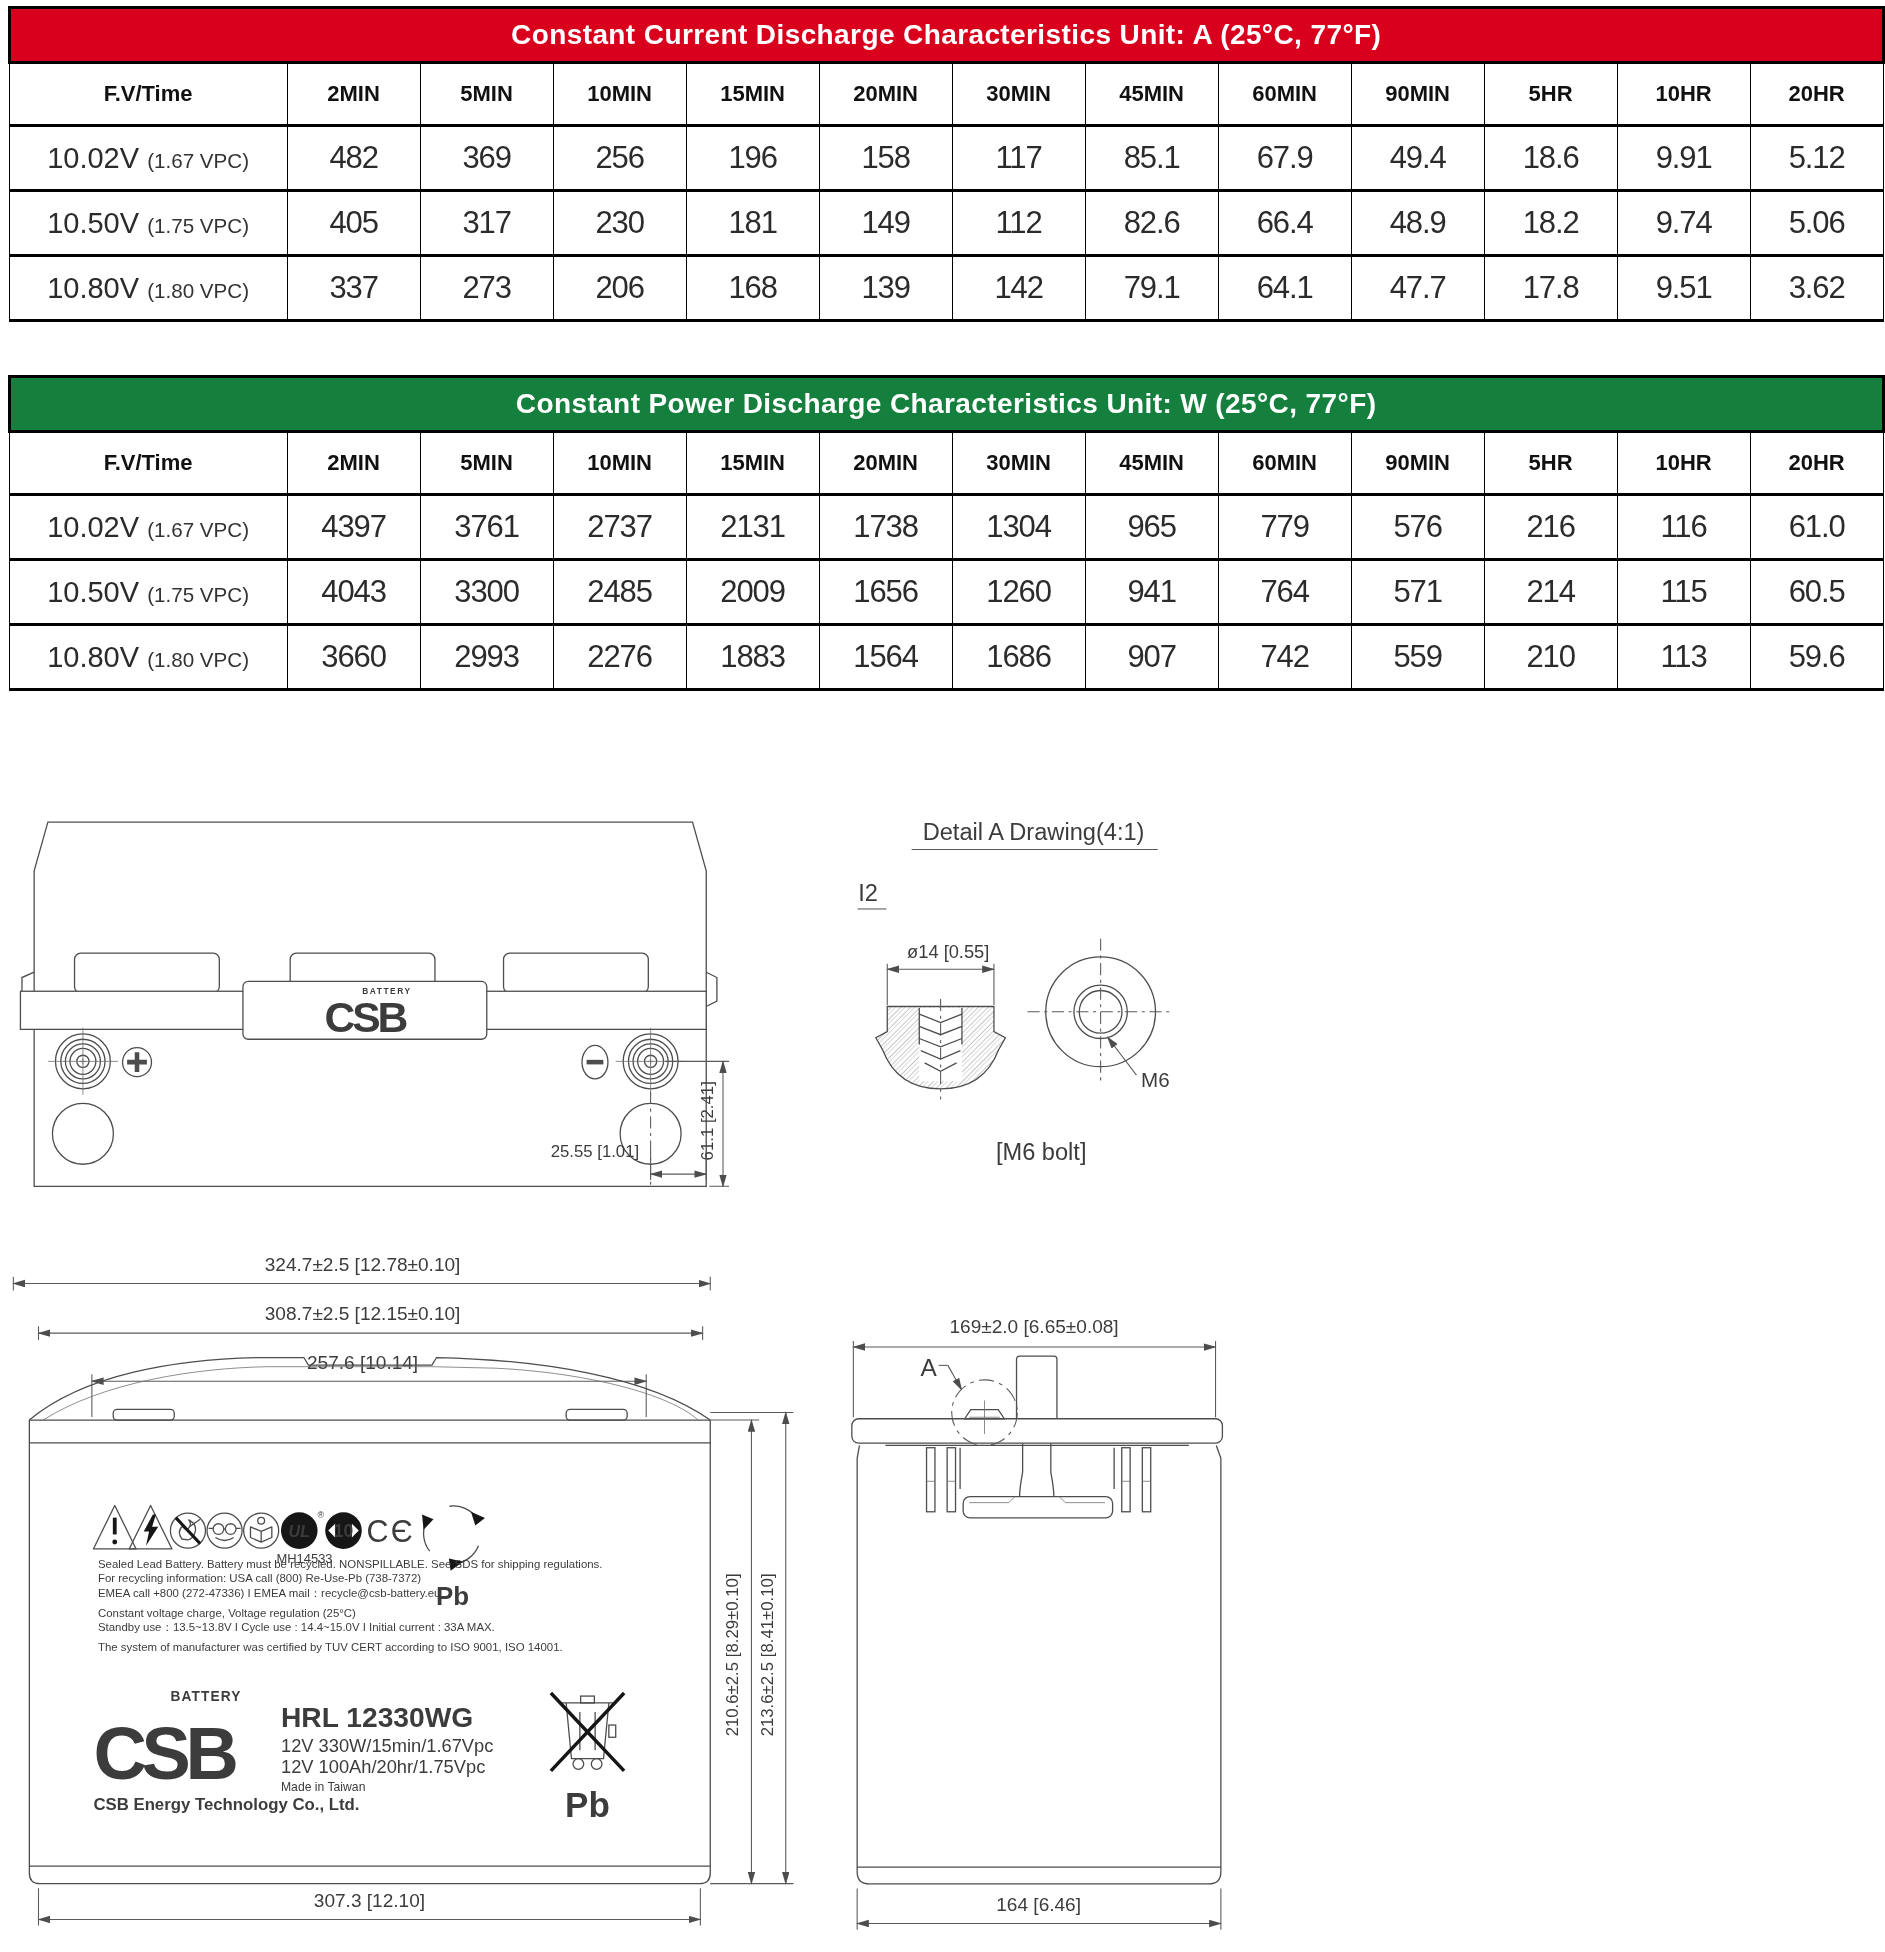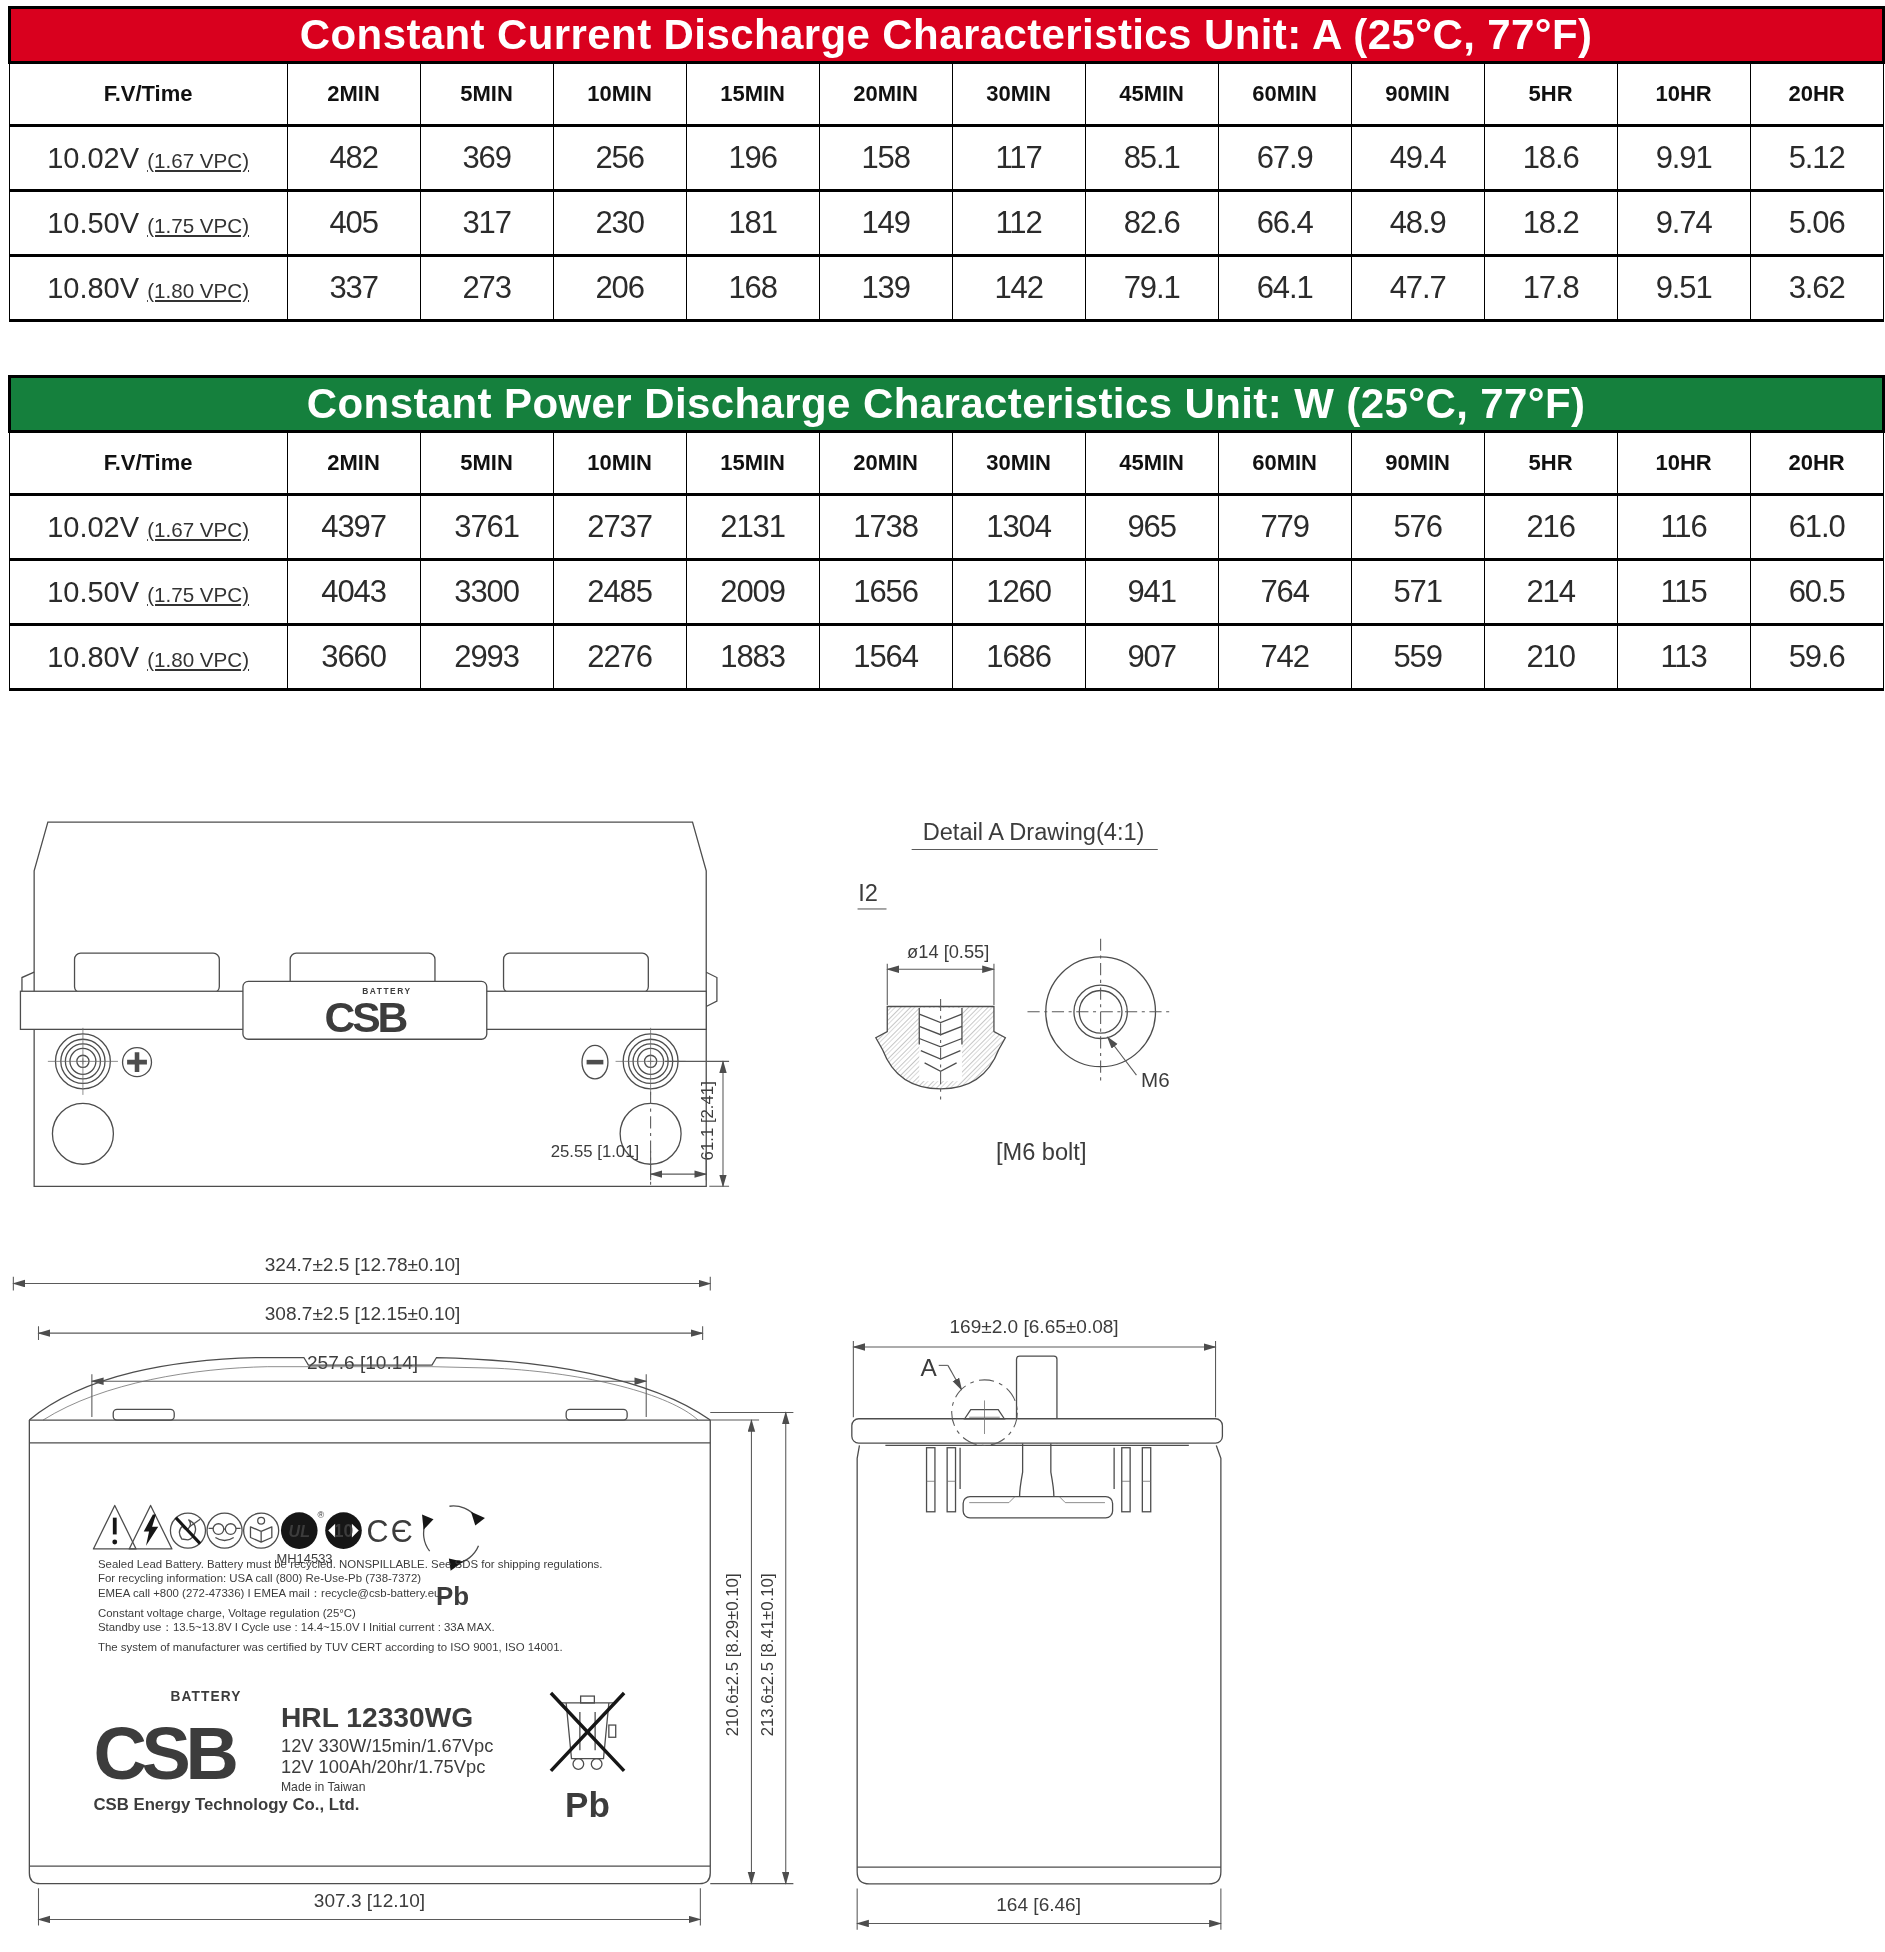--- a/index.html
+++ b/index.html
@@ -4,27 +4,27 @@
 <style>
   html,body{margin:0;padding:0;}
   body{width:1886px;height:1953px;position:relative;background:#fff;
        font-family:"Liberation Sans",sans-serif;}
   .spec-table{position:absolute;left:7.6px;width:1871px;border-collapse:collapse;
               table-layout:fixed;background:#fff;}
   .t1{top:6.1px;} .t2{top:375px;}
   .spec-table td{border:1.5px solid #000;text-align:center;vertical-align:middle;
                  overflow:hidden;white-space:nowrap;}
   .spec-table tr.titleRow td{border:3.1px solid #000;height:50px;}
-  .titleRow td{color:#fff;font-size:42px;font-weight:bold;letter-spacing:0.4px;}
+  .titleRow td{color:#fff;font-size:28px;font-weight:bold;letter-spacing:0.4px;}
   .headRow td{height:58px;font-size:22px;font-weight:bold;color:#111;
               border-top:3.1px solid #000 !important;border-bottom:3.8px solid #000 !important;}
   .dataRow td{height:60px;font-size:31px;font-weight:400;color:#2b2b2b;
               letter-spacing:-1.1px;border-top:3.1px solid #000;border-bottom:3.1px solid #000;}
   .dataRow td.fvcell{font-size:29px;letter-spacing:0;}
-  .fvcell .vpc{font-size:20.6px;color:#333;text-decoration:underline;}
+  .fvcell .vpc{font-size:20.6px;color:#333;}
   svg text{font-family:"Liberation Sans",sans-serif;fill:#3c3c3c;}
   svg .ln{stroke:#4d4d4d;stroke-width:1.7;fill:none;}
   svg .lnth{stroke:#6a6a6a;stroke-width:1;fill:none;}
   svg .wfill{fill:#fff;}
   svg .dim{stroke:#5a5a5a;stroke-width:1.4;fill:none;}
   svg .dash{stroke-dasharray:16 6 4 6;}
   svg .blk{fill:#161616;}
   .abs{position:absolute;}
 </style>
 </head>

